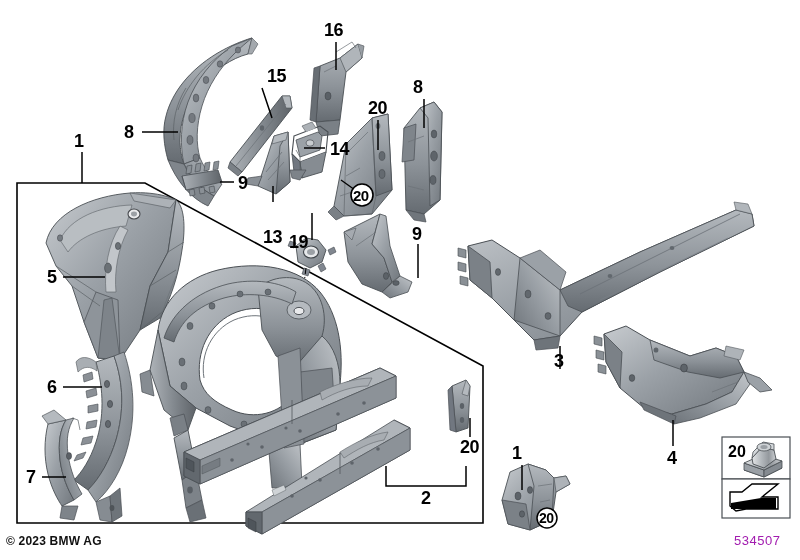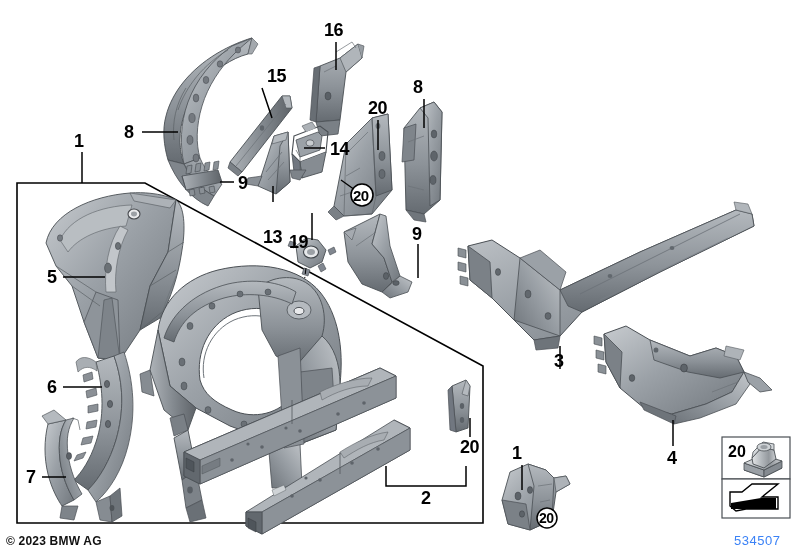--- a/index.html
+++ b/index.html
@@ -11,21 +11,21 @@
   #diagram{position:absolute;inset:0;width:800px;height:560px;}
   .lbl{
     position:absolute;font-weight:bold;font-size:18px;color:#000;
     line-height:1;letter-spacing:-0.5px;white-space:nowrap;
   }
   .copyright{
     position:absolute;left:6px;top:534px;font-size:12px;font-weight:bold;
     color:#111;letter-spacing:0.2px;
   }
   .partno{
-    position:absolute;left:734px;top:533px;font-size:13px;color:#3b82f6;
+    position:absolute;left:734px;top:533px;font-size:13px;color:#a21caf;
     letter-spacing:0.5px;
   }
   .legend-num{
     position:absolute;font-weight:bold;font-size:16px;color:#000;
   }
   svg{display:block;}
 </style>
 </head>
 <body>
 

